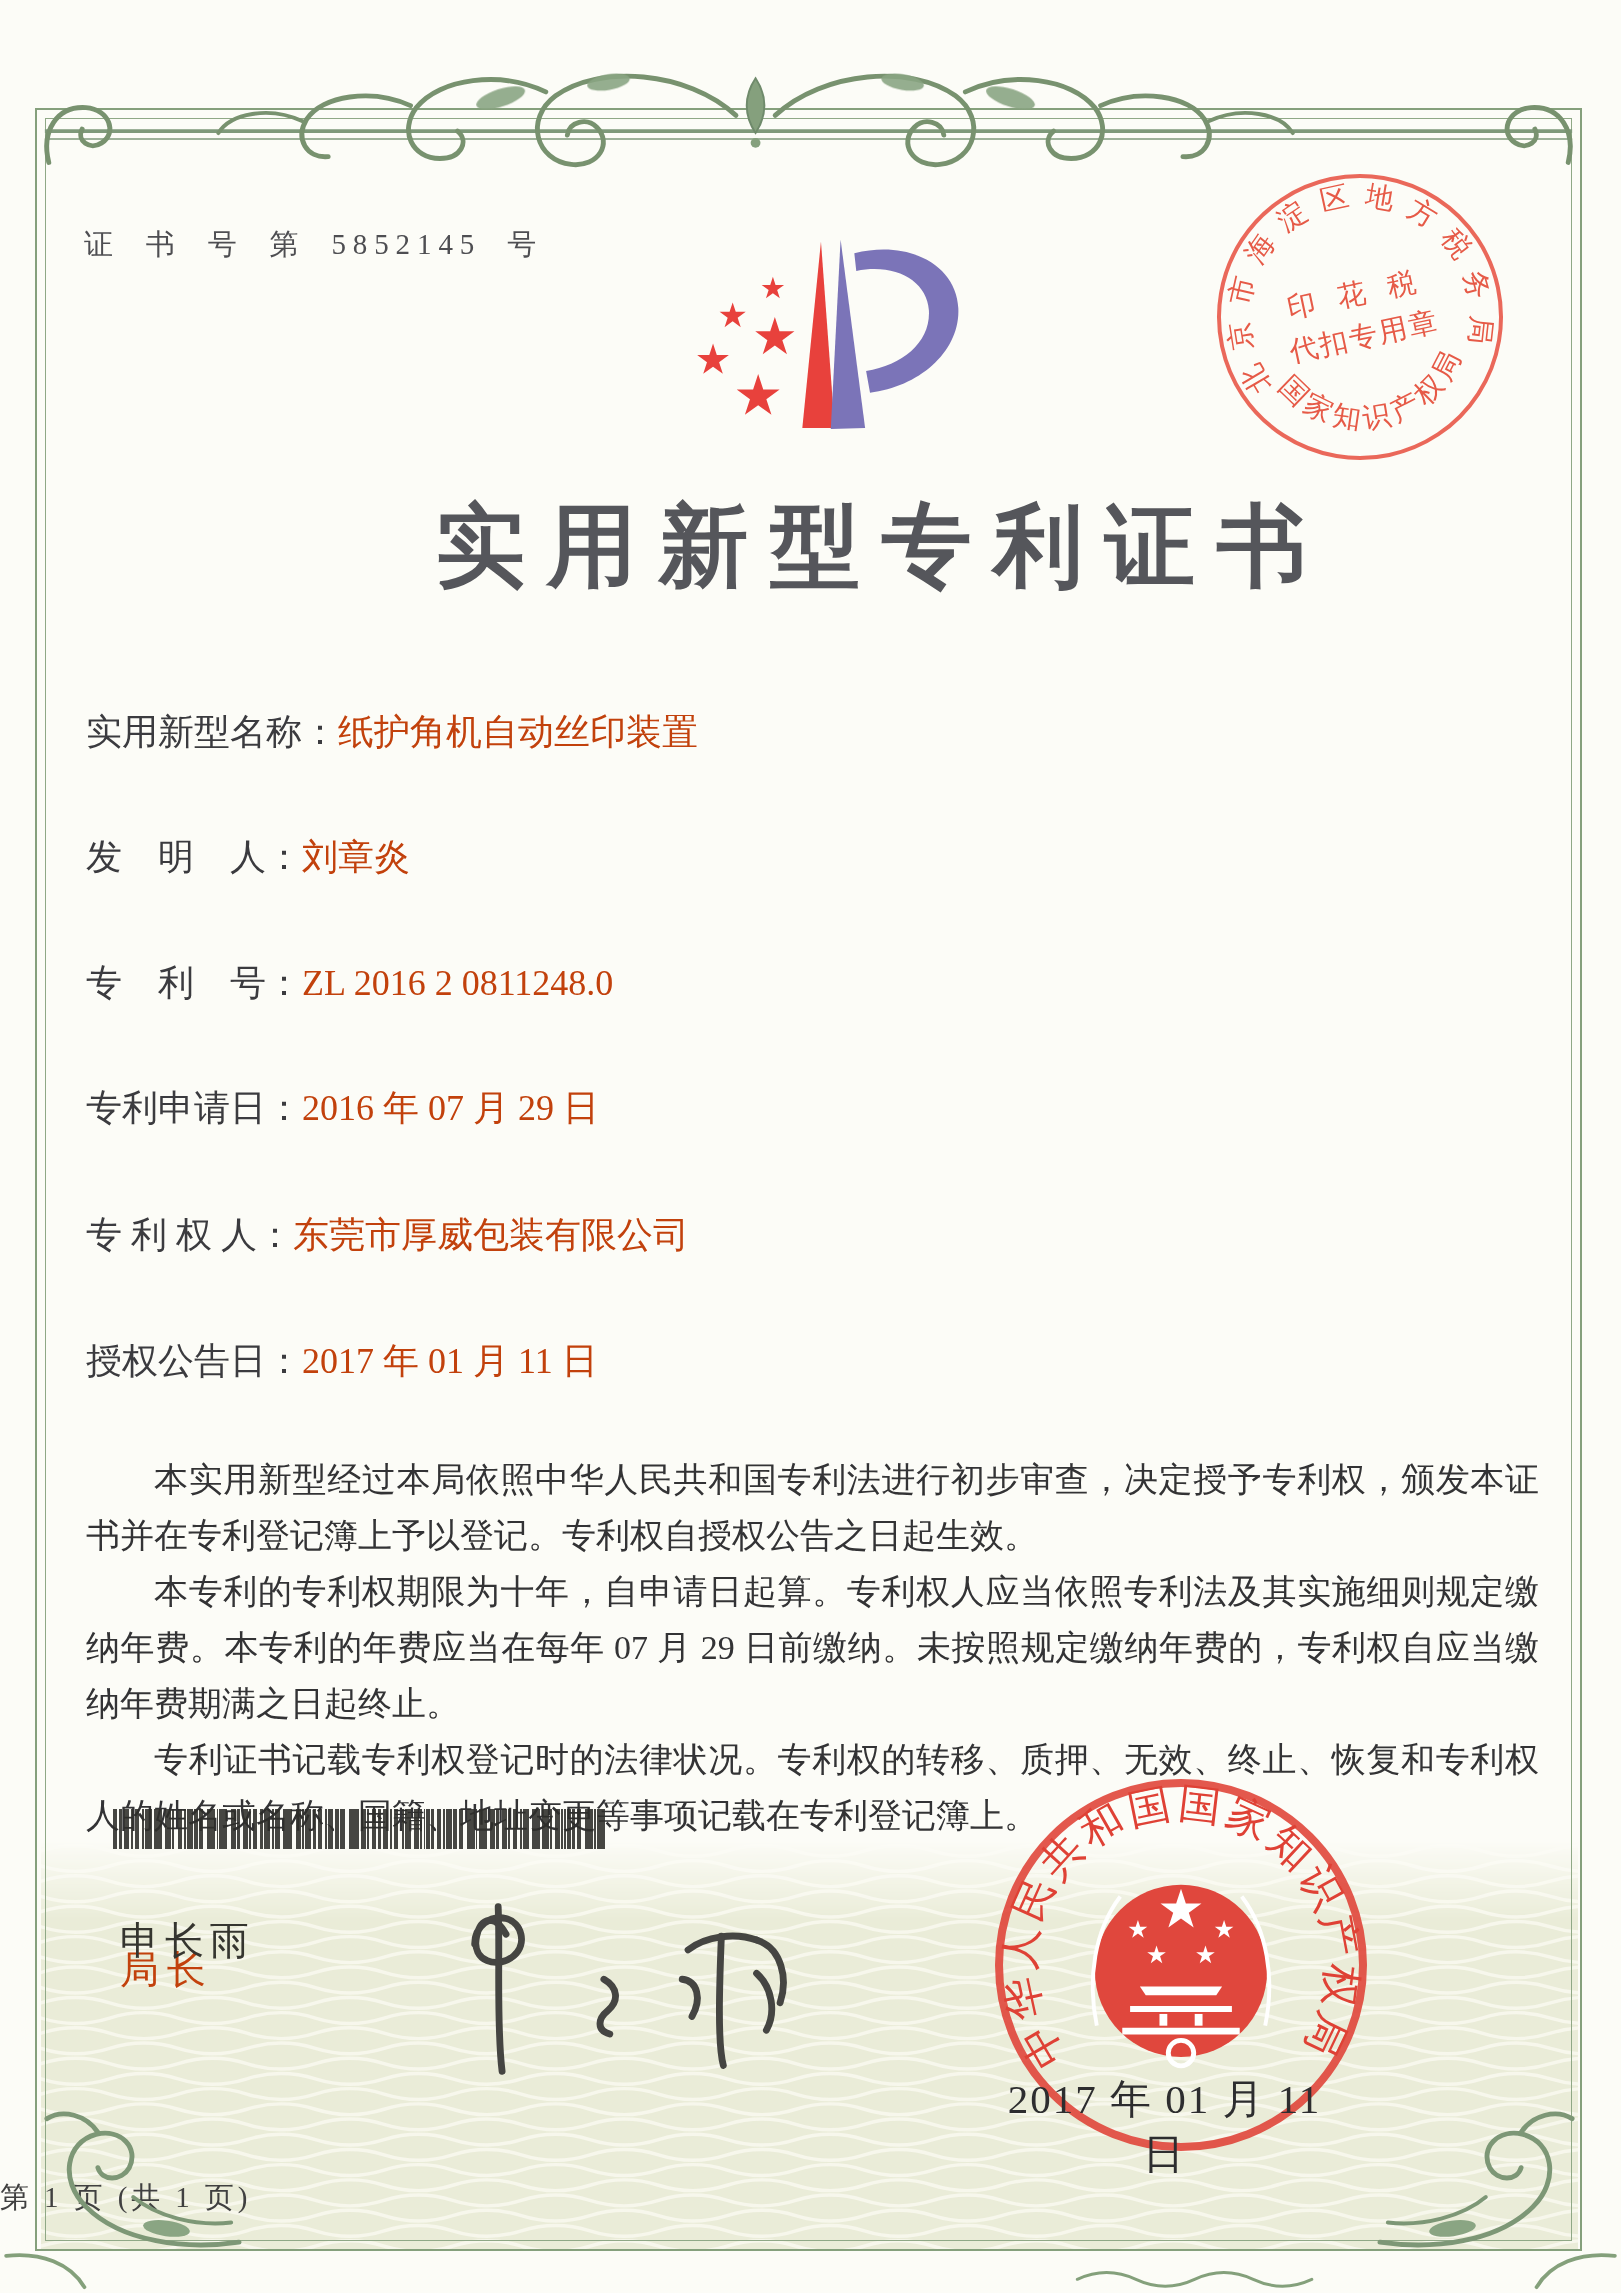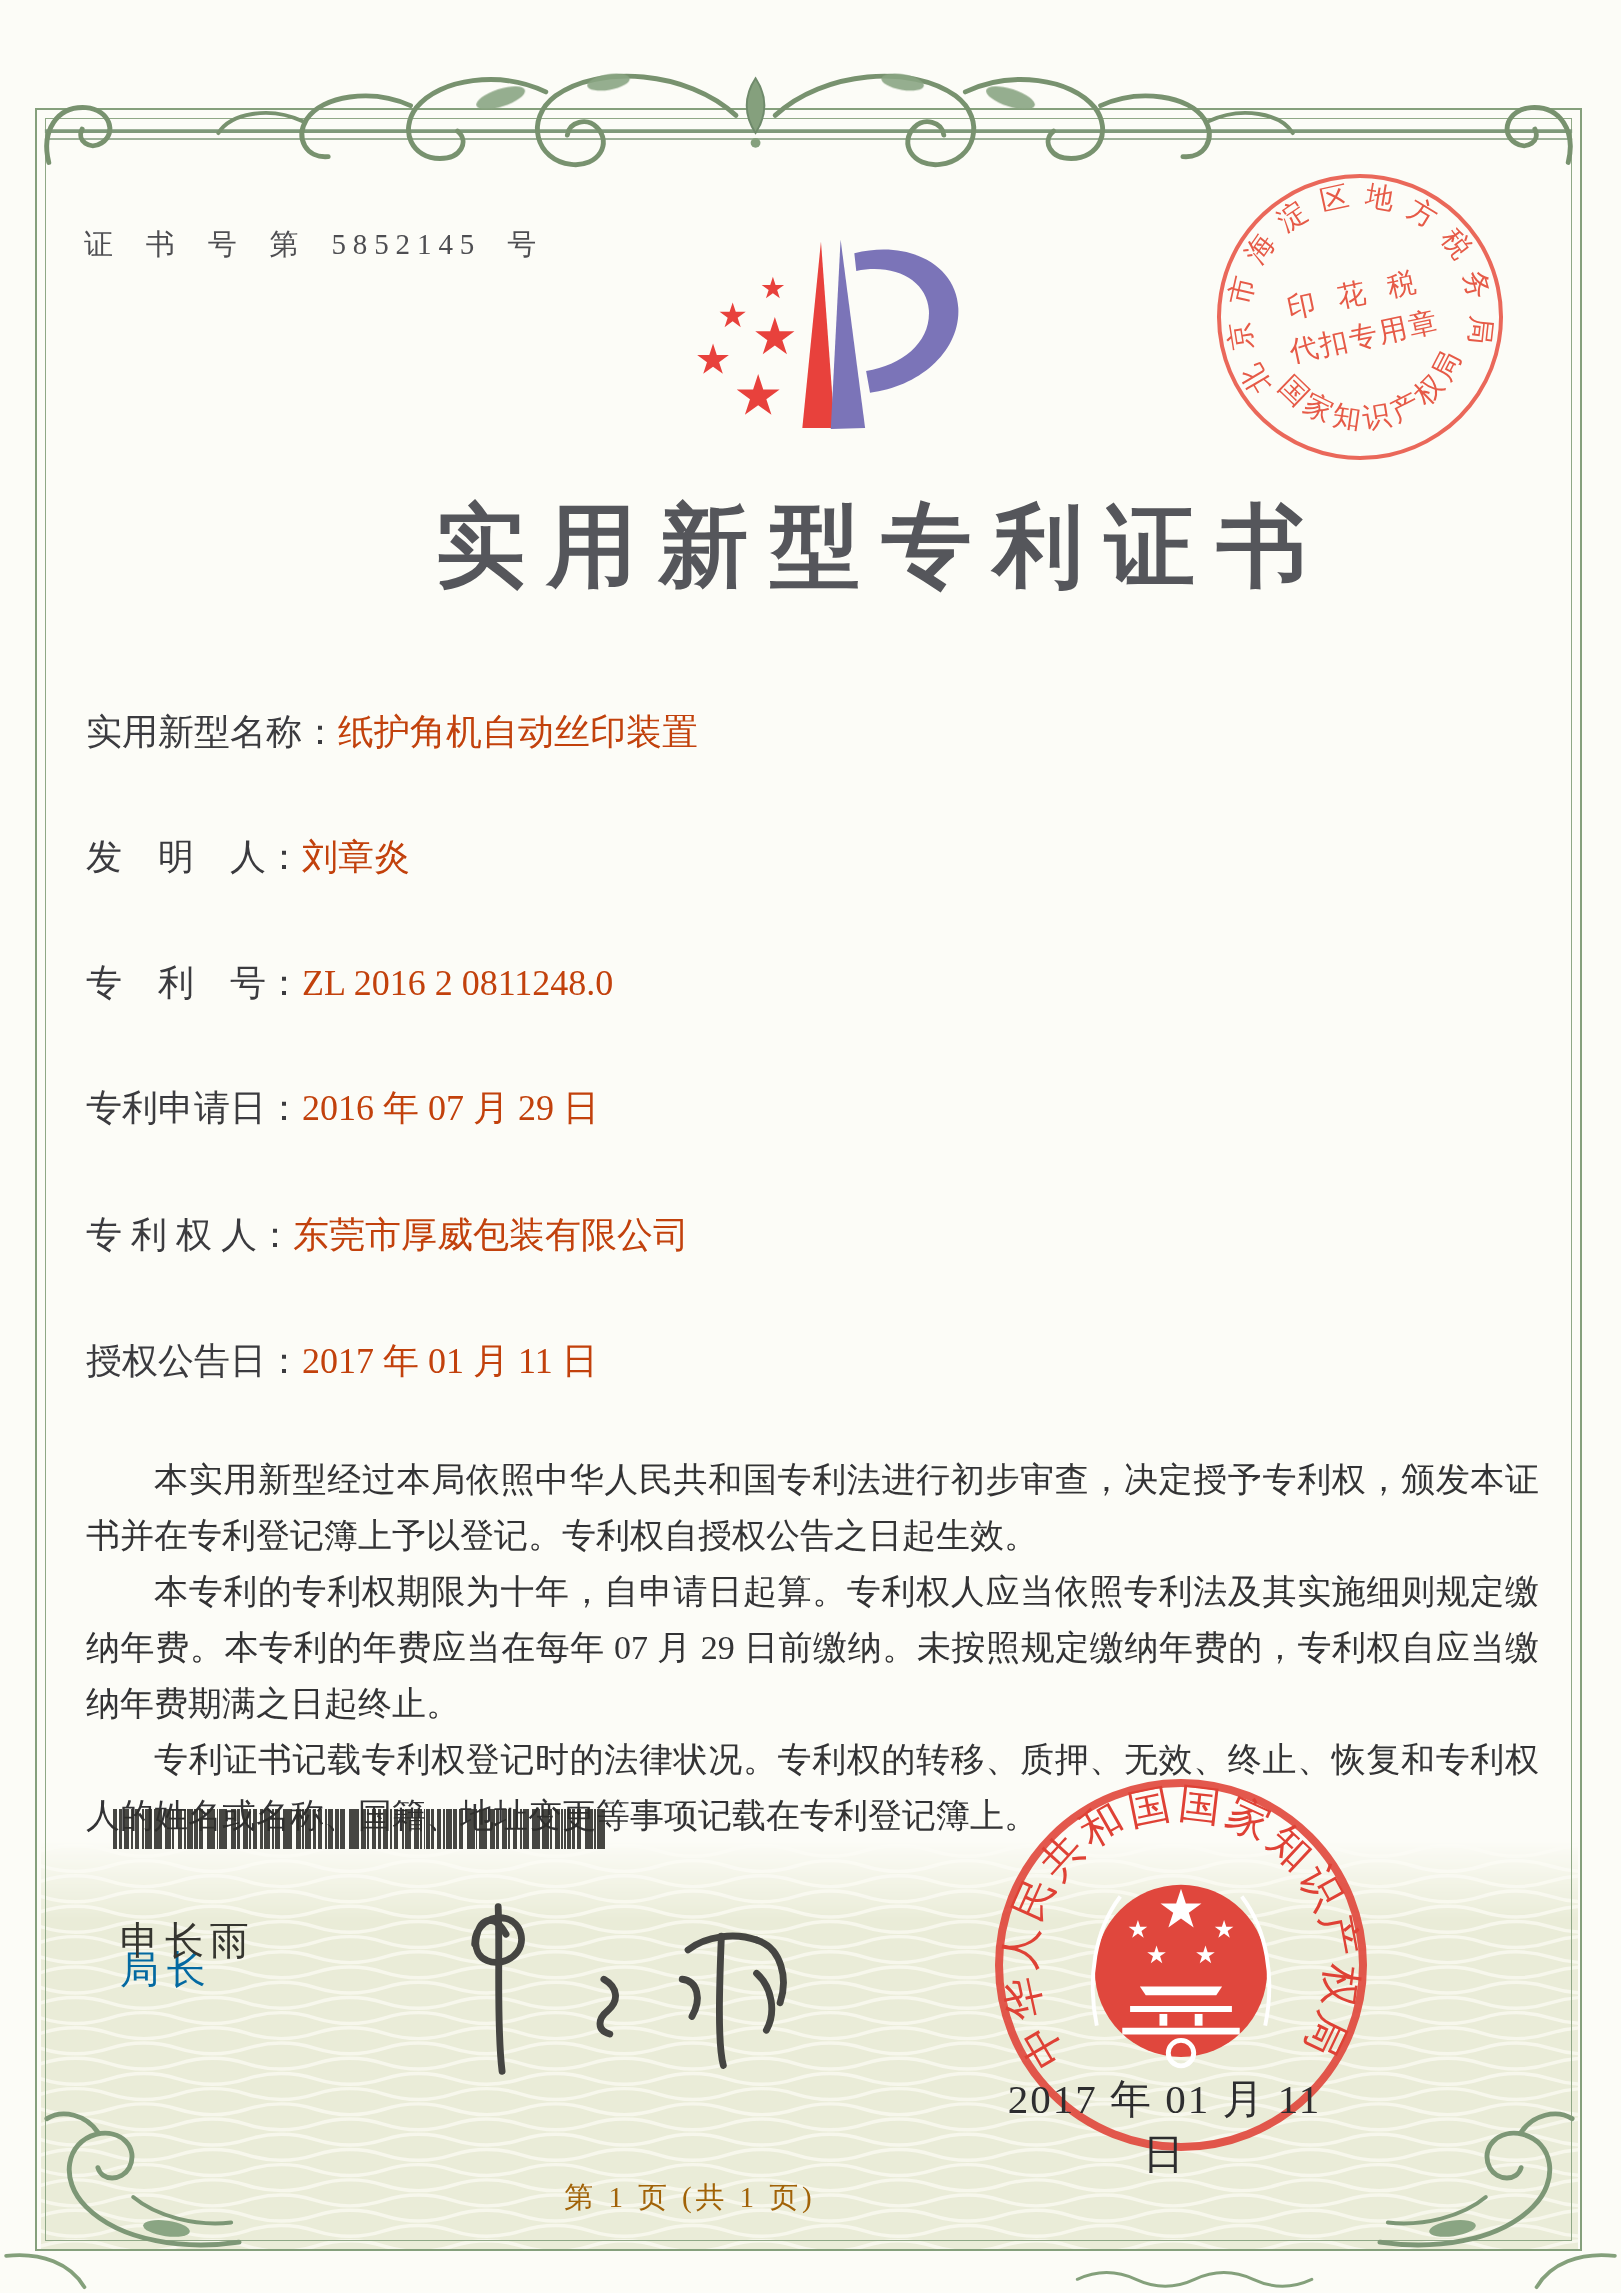--- a/index.html
+++ b/index.html
@@ -28,36 +28,36 @@
     background:#eaecd8;
     -webkit-mask-image:linear-gradient(to bottom,transparent,black 78px);
     mask-image:linear-gradient(to bottom,transparent,black 78px);}
   .waves-wrap svg{width:100%;height:100%;}
   .waves-wrap path{fill:none;stroke:#f7f7ec;stroke-width:3.5px;}
   .barcode{left:113px;top:1809px;width:493px;height:40px;z-index:3;opacity:.88;
     background-image:
       repeating-linear-gradient(90deg,#2e2e2a 0 2px,transparent 2px 5.9px),
       repeating-linear-gradient(90deg,#2e2e2a 0 3.9px,transparent 3.9px 10.8px),
       repeating-linear-gradient(90deg,#2e2e2a 0 1.5px,transparent 1.5px 7.4px);}
-  .signer-title{left:120px;top:1943px;font-size:39px;color:#0369a1;letter-spacing:7.8px;
+  .signer-title{left:120px;top:1943px;font-size:39px;color:#c2410c;letter-spacing:7.8px;
     font-family:"Liberation Sans","DejaVu Sans",sans-serif;z-index:3;text-align:center;}
   .signer-name{left:120px;top:1914px;font-size:39px;color:#35352f;letter-spacing:5.9px;
     font-family:"Liberation Sans","DejaVu Sans",sans-serif;z-index:3;}
   .signature{left:412px;top:1897px;width:421px;height:186px;z-index:3;}
   .seal{left:995px;top:1779px;width:372px;height:372px;z-index:4;}
   .seal-ring{left:0;top:0;width:372px;height:372px;border:8.8px solid rgba(223,65,53,.88);
     border-radius:50%;box-sizing:border-box;}
   .seal-date{left:988px;top:2072px;width:353px;text-align:center;font-size:41px;
     color:#2d2d2f;letter-spacing:2px;z-index:5;}
   .tax-stamp{left:1217px;top:174px;width:286px;height:286px;z-index:3;
     transform:rotate(-12deg);}
   .tax-ring{left:0;top:0;width:286px;height:286px;border:4.9px solid rgba(232,88,72,.9);
     border-radius:50%;box-sizing:border-box;}
-  .page-footer{left:0;top:2178px;width:1380px;text-align:center;font-size:29px;
-    color:#a16207;letter-spacing:3.9px;z-index:3;}
+  .page-footer{left:0;top:2178px;width:1380px;text-align:left;font-size:29px;
+    color:#404040;letter-spacing:3.9px;z-index:3;}
   .logo{left:662px;top:218px;width:314px;height:260px;z-index:3;}
   .corner-fl{width:206px;height:147px;z-index:3;}
 </style>
 </head>
 <body>
 
 <div id="page">
 
   <div class="abs waves-wrap">
     <svg id="waves" viewBox="0 0 1568 416" preserveAspectRatio="none">

